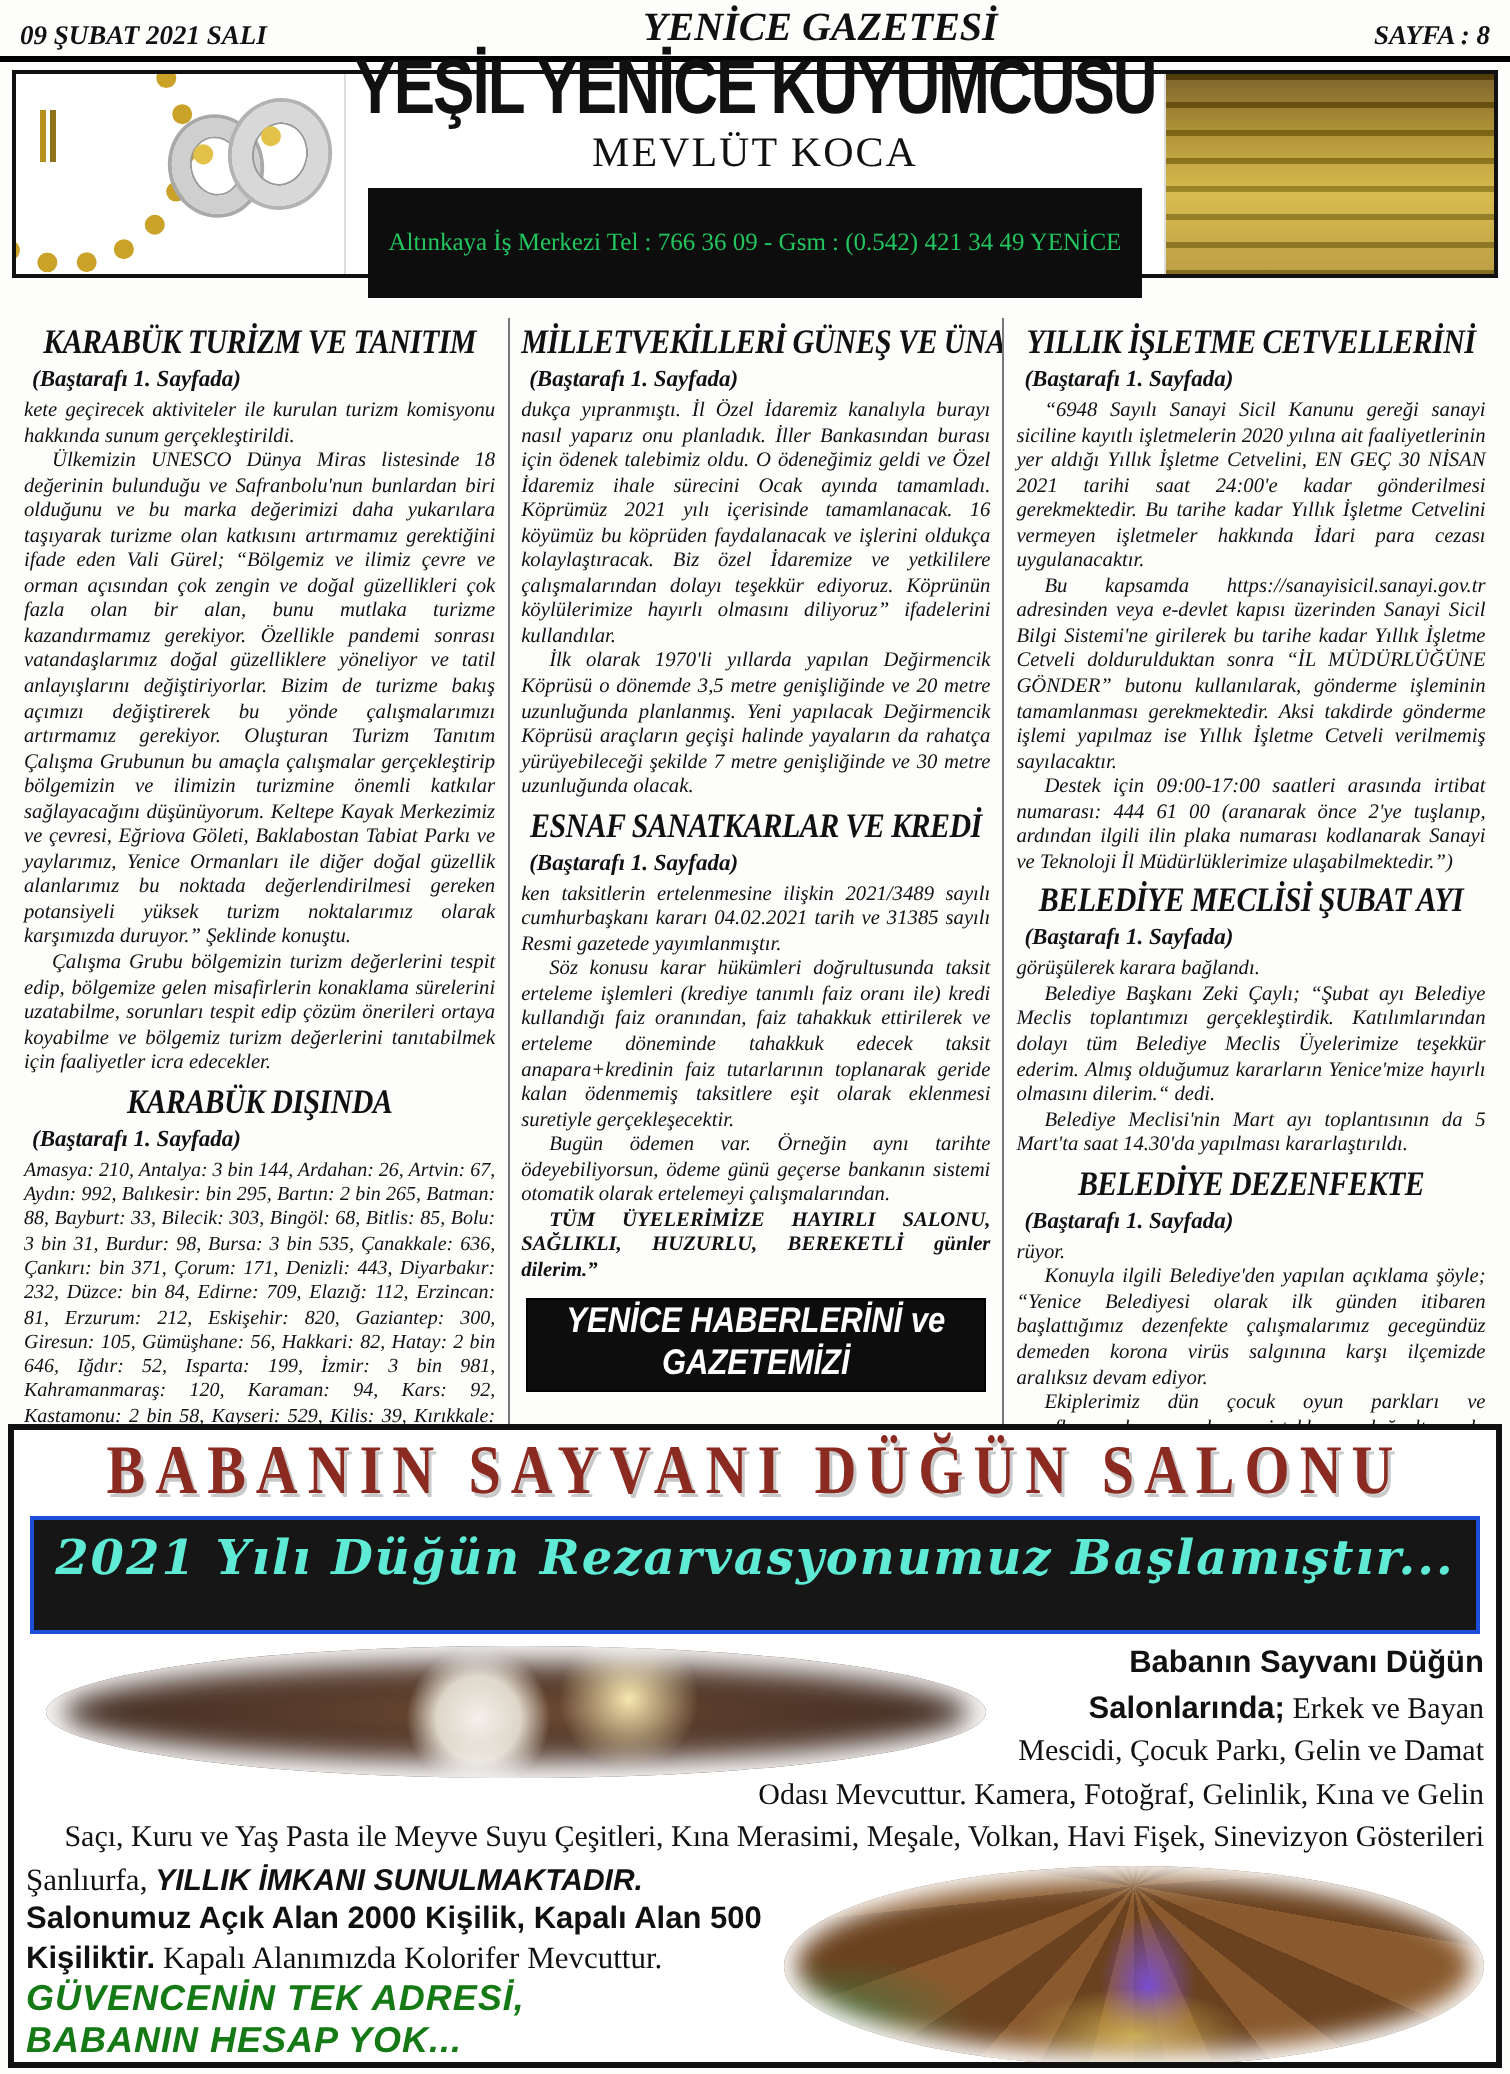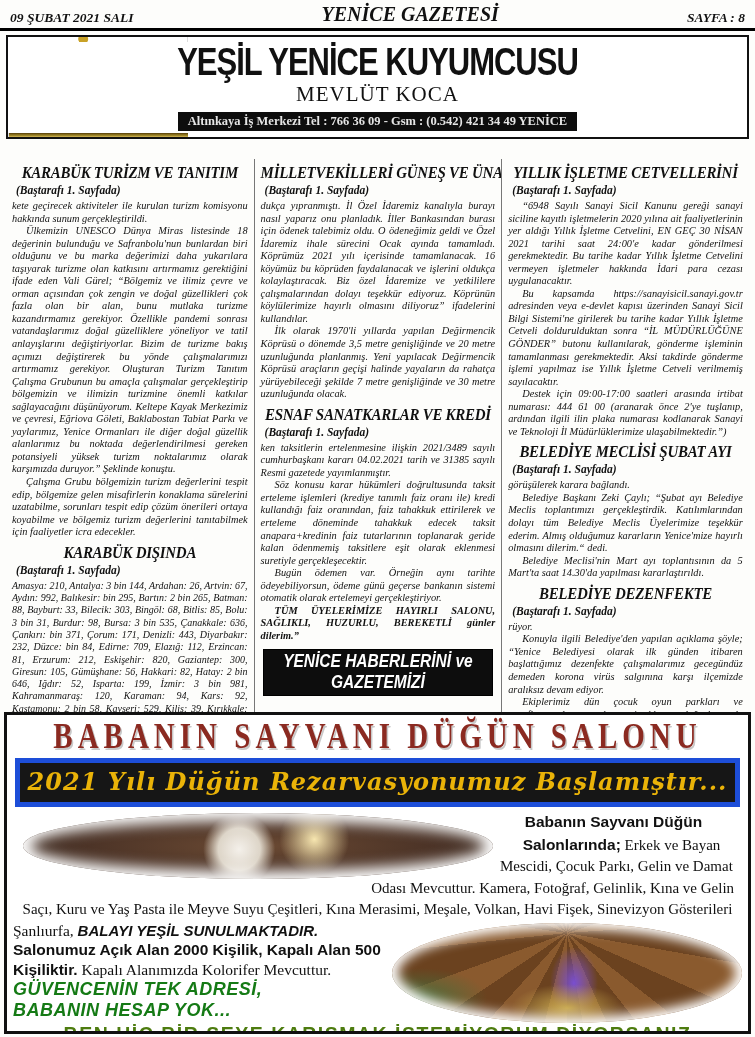--- a/index.html
+++ b/index.html
@@ -7,37 +7,37 @@
   body {
     width:755px; height:1037px; overflow:hidden; background:#fdfdfb; color:#111;
     font-family:"Liberation Serif","DejaVu Serif",serif; position:relative;
   }
   
   .topbar { display:flex; justify-content:space-between; align-items:flex-end;
     padding:3px 10px 2px 10px; border-bottom:3px solid #000;
     font-weight:bold; font-style:italic; font-size:13.5px; }
   .topbar .center { font-size:20px; }
   
-  .jewelry { margin:4px 6px 2px 6px; border:2px solid #111; height:104px; display:flex; background:#fff;flex-direction:column; }
+  .jewelry { margin:4px 6px 2px 6px; border:2px solid #111; height:104px; display:flex; background:#fff; }
   .jw-left { width:180px; height:100%; position:relative; background:#fff; overflow:hidden; border-right:1px solid #ddd; }
   .necklace { position:absolute; left:-40px; top:-30px; width:130px; height:130px; border-radius:50%;
     border:10px dotted #c9a227; }
   .earrings { position:absolute; left:12px; top:18px; width:8px; height:26px; border-left:3px solid #b49020; border-right:3px solid #8f7318;}
   .ring1 { position:absolute; left:78px; top:22px; width:44px; height:48px; border-radius:50%;
     border:9px solid #cfcfcf; box-shadow:0 0 0 2px #a9a9a9, inset 0 0 0 1px #9a9a9a; transform:rotate(-12deg); }
   .ring2 { position:absolute; left:108px; top:14px; width:48px; height:52px; border-radius:50%;
     border:10px solid #d8d8d8; box-shadow:0 0 0 2px #b3b3b3, inset 0 0 0 1px #999; transform:rotate(10deg); }
   .ring1:after,.ring2:after { content:""; position:absolute; left:3px; top:3px; width:10px; height:10px;
     border-radius:50%; background:#e3c24a; }
   .jw-center { flex:1; display:flex; flex-direction:column; align-items:center; justify-content:center; padding:2px 4px; }
   .jw-title { font-family:"Liberation Sans",sans-serif; font-weight:bold; font-size:31px; letter-spacing:-1px;
     transform:scaleY(1.25); white-space:nowrap; }
   .jw-owner { font-size:21px; letter-spacing:1px; margin-top:2px; }
-  .jw-addr { margin-top:5px; background:#0d0d0d; color:#e5e5e5; font-weight:bold; font-size:12.5px;
-    padding:2px 10px; white-space:nowrap; }
+  .jw-addr { margin-top:5px; background:#0d0d0d; color:#22c55e; font-weight:normal; font-size:12.5px;
+    padding:20px 10px; white-space:nowrap; }
   .jw-right { width:180px; height:100%; border-left:1px solid #ddd;
     background:
       repeating-linear-gradient(180deg, rgba(0,0,0,.25) 0 3px, rgba(255,255,255,.12) 3px 14px),
       linear-gradient(180deg,#6b4e0e 0%, #a8871c 30%, #d3b338 60%, #b2922a 100%); }
   
   .cols { display:flex; margin:20px 6px 0 6px; height:594px; overflow:hidden;font-style:italic; }
   .col { width:247.6px; padding:0 6px; overflow:hidden; }
   .col + .col { border-left:1px solid #777; }
   h2.headline { text-align:center; font-size:15px; font-weight:bold; letter-spacing:-0.3px;
     margin:5px 0 3px 0; transform:scaleY(1.15); white-space:nowrap; }
@@ -49,32 +49,32 @@
   
   .webbox { margin:6px 2px 0 2px; background:#0d0d0d; color:#fff; text-align:center;
     border:1px solid #000; padding:4px 2px 5px 2px; }
   .webbox .l1 { font-family:"Liberation Sans",sans-serif; font-weight:bold; font-size:15.5px;
     transform:scaleY(1.15); }
   
   .wedding { position:absolute; left:4px; right:4px; top:712px; bottom:3px;
     border:3px solid #111; background:#fff; overflow:hidden; padding:1px 6px; }
   .w-title { text-align:center; font-weight:bold; font-size:29px; letter-spacing:5px; color:#8b2a21;
     text-shadow:1.5px 1.5px 0 #c9c9c9; transform:scaleY(1.2); margin-top:4px; white-space:nowrap; }
-  .w-banner { margin:5px 2px 4px 2px; background:#161616; border:5px solid #1d4ed8; color:#eab308;
+  .w-banner { margin:5px 2px 4px 2px; background:#161616; border:2px solid #1d4ed8; color:#5eead4;
     text-align:center; font-style:italic; font-weight:bold; font-size:24px; letter-spacing:1px;
-    padding:4px 0 6px 0; font-family:"DejaVu Serif",serif; }
+    padding:4px 0 22px 0; font-family:"DejaVu Serif",serif; }
   .w-flow { overflow:hidden; }
   .wed-photo { float:left; width:470px; height:66px; border-radius:50%;
     shape-outside:ellipse(50% 50%); margin:2px 8px 2px 10px;
     background:
       radial-gradient(ellipse 60px 60px at 46% 55%, #f4f0ea 0%, #ddd5c8 35%, rgba(0,0,0,0) 60%),
       radial-gradient(ellipse 50px 50px at 62% 40%, #f7e6b0 0%, rgba(247,230,176,0) 70%),
       radial-gradient(ellipse at 50% 50%, #6b4a33 0%, #4a3226 55%, #2c1d14 90%);
     box-shadow:inset 0 0 14px 8px #fff; }
-  .w-intro { font-size:15px; line-height:21.5px; text-align:center; }
+  .w-intro { font-size:15px; line-height:21.5px; text-align:right; }
   .w-intro b { font-family:"Liberation Sans",sans-serif; font-size:15.5px; }
   .pav-photo { float:right; width:350px; height:100px; border-radius:50%; margin:2px 0 0 6px;
     shape-outside:ellipse(50% 50%);
     background:
       radial-gradient(ellipse 70px 30px at 50% 85%, #c9a94f 0%, rgba(201,169,79,0) 80%),
       radial-gradient(ellipse 90px 40px at 8% 75%, #4a6b3a 0%, rgba(74,107,58,0) 75%),
       radial-gradient(ellipse 40px 60px at 52% 60%, #7a4fd0 0%, rgba(122,79,208,0) 60%),
       repeating-conic-gradient(from 180deg at 50% 10%, #8a5a2e 0deg 14deg, #6b421f 14deg 28deg),
       radial-gradient(ellipse at 50% 40%, #9c6b35 0%, #5a3a1c 70%, #2a1c0e 100%);
     box-shadow:inset 0 0 12px 6px #fff; }
@@ -126,21 +126,21 @@
 
   <div class="col">
     <h2 class="headline">MİLLETVEKİLLERİ GÜNEŞ VE ÜNAL:</h2>
     <div class="cont">(Baştarafı 1. Sayfada)</div>
     <p>dukça yıpranmıştı. İl Özel İdaremiz kanalıyla burayı nasıl yaparız onu planladık. İller Bankasından burası için ödenek talebimiz oldu. O ödeneğimiz geldi ve Özel İdaremiz ihale sürecini Ocak ayında tamamladı. Köprümüz 2021 yılı içerisinde tamamlanacak. 16 köyümüz bu köprüden faydalanacak ve işlerini oldukça kolaylaştıracak. Biz özel İdaremize ve yetkililere çalışmalarından dolayı teşekkür ediyoruz. Köprünün köylülerimize hayırlı olmasını diliyoruz” ifadelerini kullandılar.</p>
     <p class="ind">İlk olarak 1970'li yıllarda yapılan Değirmencik Köprüsü o dönemde 3,5 metre genişliğinde ve 20 metre uzunluğunda planlanmış. Yeni yapılacak Değirmencik Köprüsü araçların geçişi halinde yayaların da rahatça yürüyebileceği şekilde 7 metre genişliğinde ve 30 metre uzunluğunda olacak.</p>
     <h2 class="headline">ESNAF SANATKARLAR VE  KREDİ</h2>
     <div class="cont">(Baştarafı 1. Sayfada)</div>
     <p>ken taksitlerin ertelenmesine ilişkin 2021/3489 sayılı cumhurbaşkanı kararı 04.02.2021 tarih ve 31385 sayılı Resmi gazetede yayımlanmıştır.</p>
     <p class="ind">Söz konusu karar hükümleri doğrultusunda taksit erteleme işlemleri (krediye tanımlı faiz oranı ile) kredi kullandığı faiz oranından, faiz tahakkuk ettirilerek ve erteleme döneminde tahakkuk edecek taksit anapara+kredinin faiz tutarlarının toplanarak geride kalan ödenmemiş taksitlere eşit olarak eklenmesi suretiyle gerçekleşecektir.</p>
-    <p class="ind">Bugün ödemen var. Örneğin aynı tarihte ödeyebiliyorsun, ödeme günü geçerse bankanın sistemi otomatik olarak ertelemeyi gerçekleştiriyor.</p>
+    <p class="ind">Bugün ödemen var. Örneğin aynı tarihte ödeyebiliyorsun, ödeme günü geçerse bankanın sistemi otomatik olarak ertelemeyi çalışmalarından.</p>
     <p class="ind boldp">TÜM ÜYELERİMİZE HAYIRLI SALONU, SAĞLIKLI, HUZURLU, BEREKETLİ günler dilerim.”</p>
     <div class="webbox">
       <div class="l1">YENİCE HABERLERİNİ ve GAZETEMİZİ</div>
 
     </div>
   </div>
 
   <div class="col">
     <h2 class="headline">YILLIK İŞLETME CETVELLERİNİ</h2>
     <div class="cont">(Baştarafı 1. Sayfada)</div>
@@ -168,21 +168,21 @@
   <div class="w-flow">
     <div class="wed-photo"></div>
     <div class="w-intro">
       <b>Babanın Sayvanı Düğün Salonlarında;</b><span> Erkek ve Bayan Mescidi, Çocuk Parkı, Gelin ve Damat Odası Mevcuttur. Kamera, Fotoğraf, Gelinlik, Kına ve Gelin Saçı, Kuru ve Yaş Pasta ile Meyve Suyu Çeşitleri, Kına Merasimi, Meşale, Volkan, Havi Fişek, Sinevizyon Gösterileri</span>
     </div>
 
     <div class="pav-photo"></div>
 
     <div class="w-left">
       <div>
-        <span>Şanlıurfa,  </span><span class="italb">BALAYI YEŞİL SUNULMAKTADIR.</span>
+        <span>Şanlıurfa,  </span><span class="italb">YILLIK İMKANI SUNULMAKTADIR.</span>
       </div>
       <div class="sansb">Salonumuz Açık Alan 2000 Kişilik, Kapalı Alan 500</div>
       <div>
         <span class="sansb">Kişiliktir.</span><span> Kapalı Alanımızda Kolorifer Mevcuttur.</span>
       </div>
       <div class="w-green">GÜVENCENİN TEK ADRESİ,</div>
       <div class="w-green">BABANIN HESAP YOK...</div>
     </div>
   </div>
 

